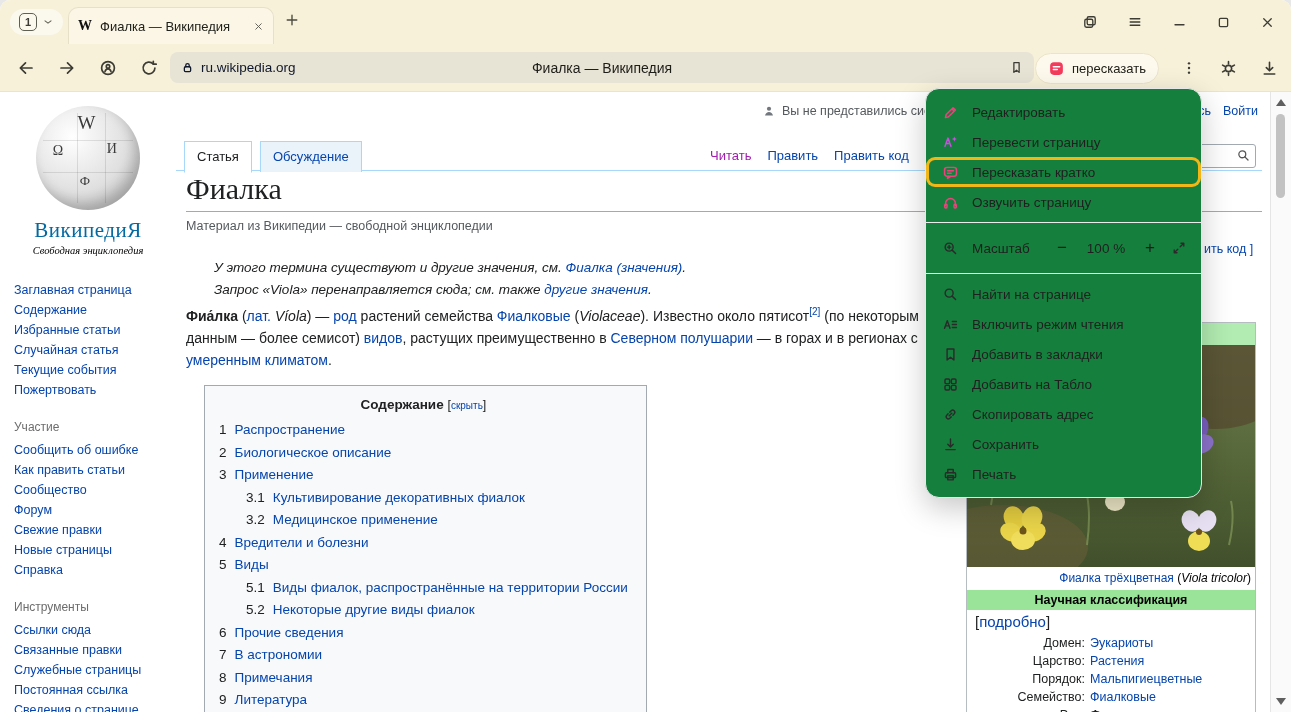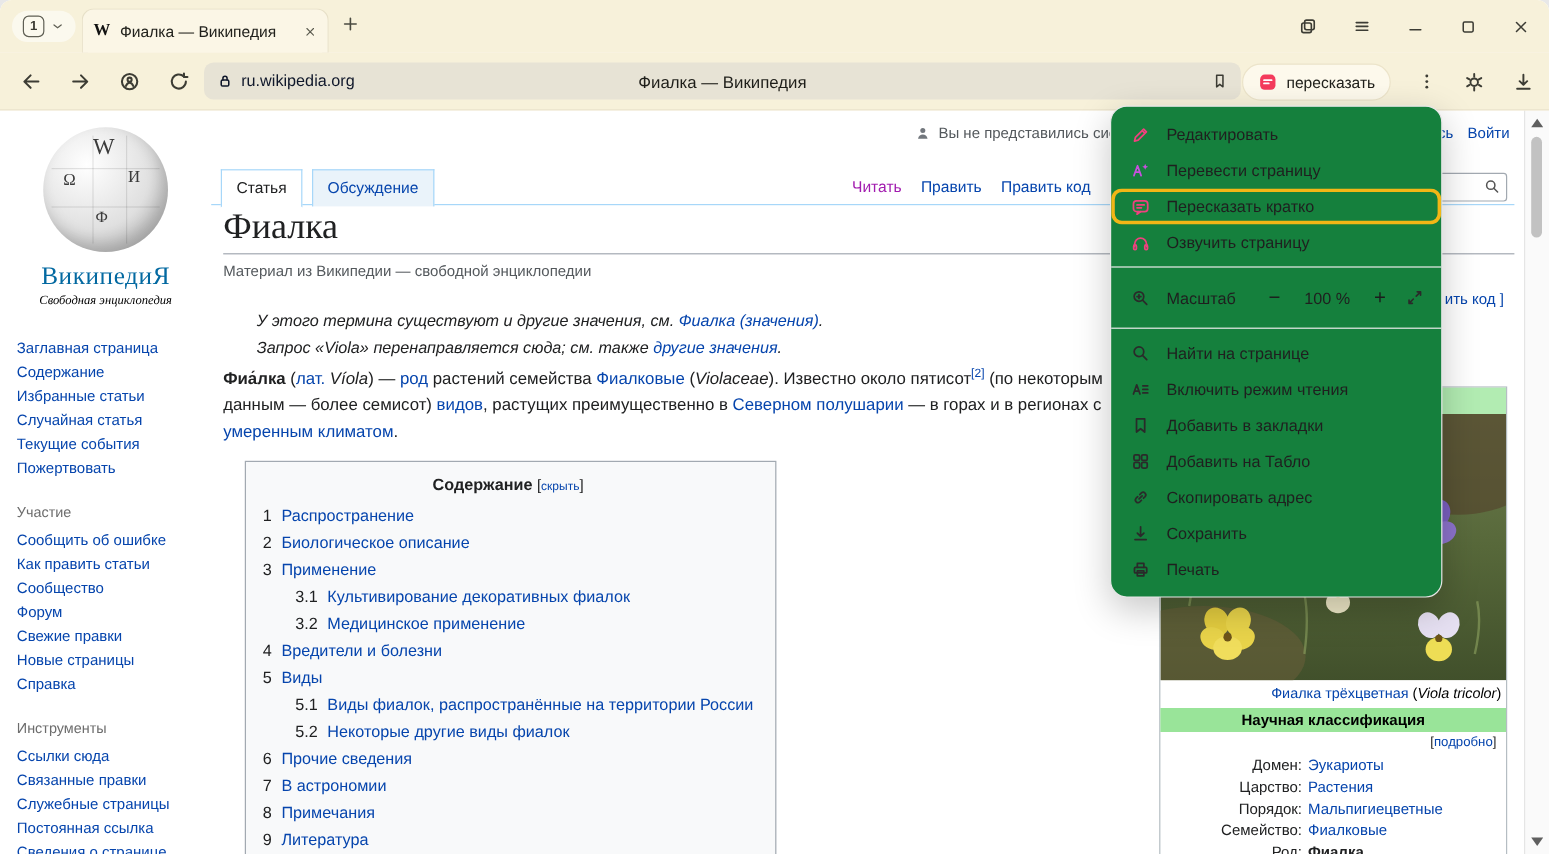--- a/index.html
+++ b/index.html
@@ -90,21 +90,21 @@
   .toctitle a { font-size:10px; }
   .tocline { display:flex; gap:8px; }
   .tocline .tocnum { color:#202122; }
   .tocline.l2 { margin-left:27px; }
 
   .infobox { position:absolute; top:230px; right:14px; width:290px; background:#fff; border:1px solid #b5bdc3; font-size:12.5px; z-index:1; }
   .ib-title { background:#b2ecb2; text-align:center; font-weight:bold; font-size:14px; padding:3px; }
   .ib-img { height:222px; overflow:hidden; }
   .ib-caption { text-align:right; font-size:12px; padding:4px 4px 5px; }
   .ib-class { background:#99e499; text-align:center; font-weight:bold; font-size:12.5px; padding:3px; }
-  .ib-details { text-align:right; font-size:11px; padding:3px 8px 1px; color:#202122; }
+  .ib-details { text-align:left; font-size:15px; padding:3px 8px 1px; color:#202122; }
   .ib-rows { display:grid; grid-template-columns:112px 1fr; column-gap:5px; padding:3px 6px 8px; line-height:18px; }
   .ib-rows .ib-label { text-align:right; color:#202122; }
   .ib-rows .ib-value.cur { color:#202122; font-weight:bold; }
 
   
   .menu { position:absolute; left:925px; top:88px; width:277px; background:#15803d; border:1px solid #e7e7e7;
     border-radius:14px; box-shadow:0 10px 30px rgba(0,0,0,.22); padding:8px 0; z-index:100; font-size:13.5px; color:#1f1f1f; }
   .mi { height:30px; display:flex; align-items:center; gap:12px; padding:0 14px; cursor:default; }
   .mi .mico { width:20px; display:flex; justify-content:center; }
   .mi.hl { box-shadow: inset 0 0 0 3px #f2b616; border-radius:9px; }

